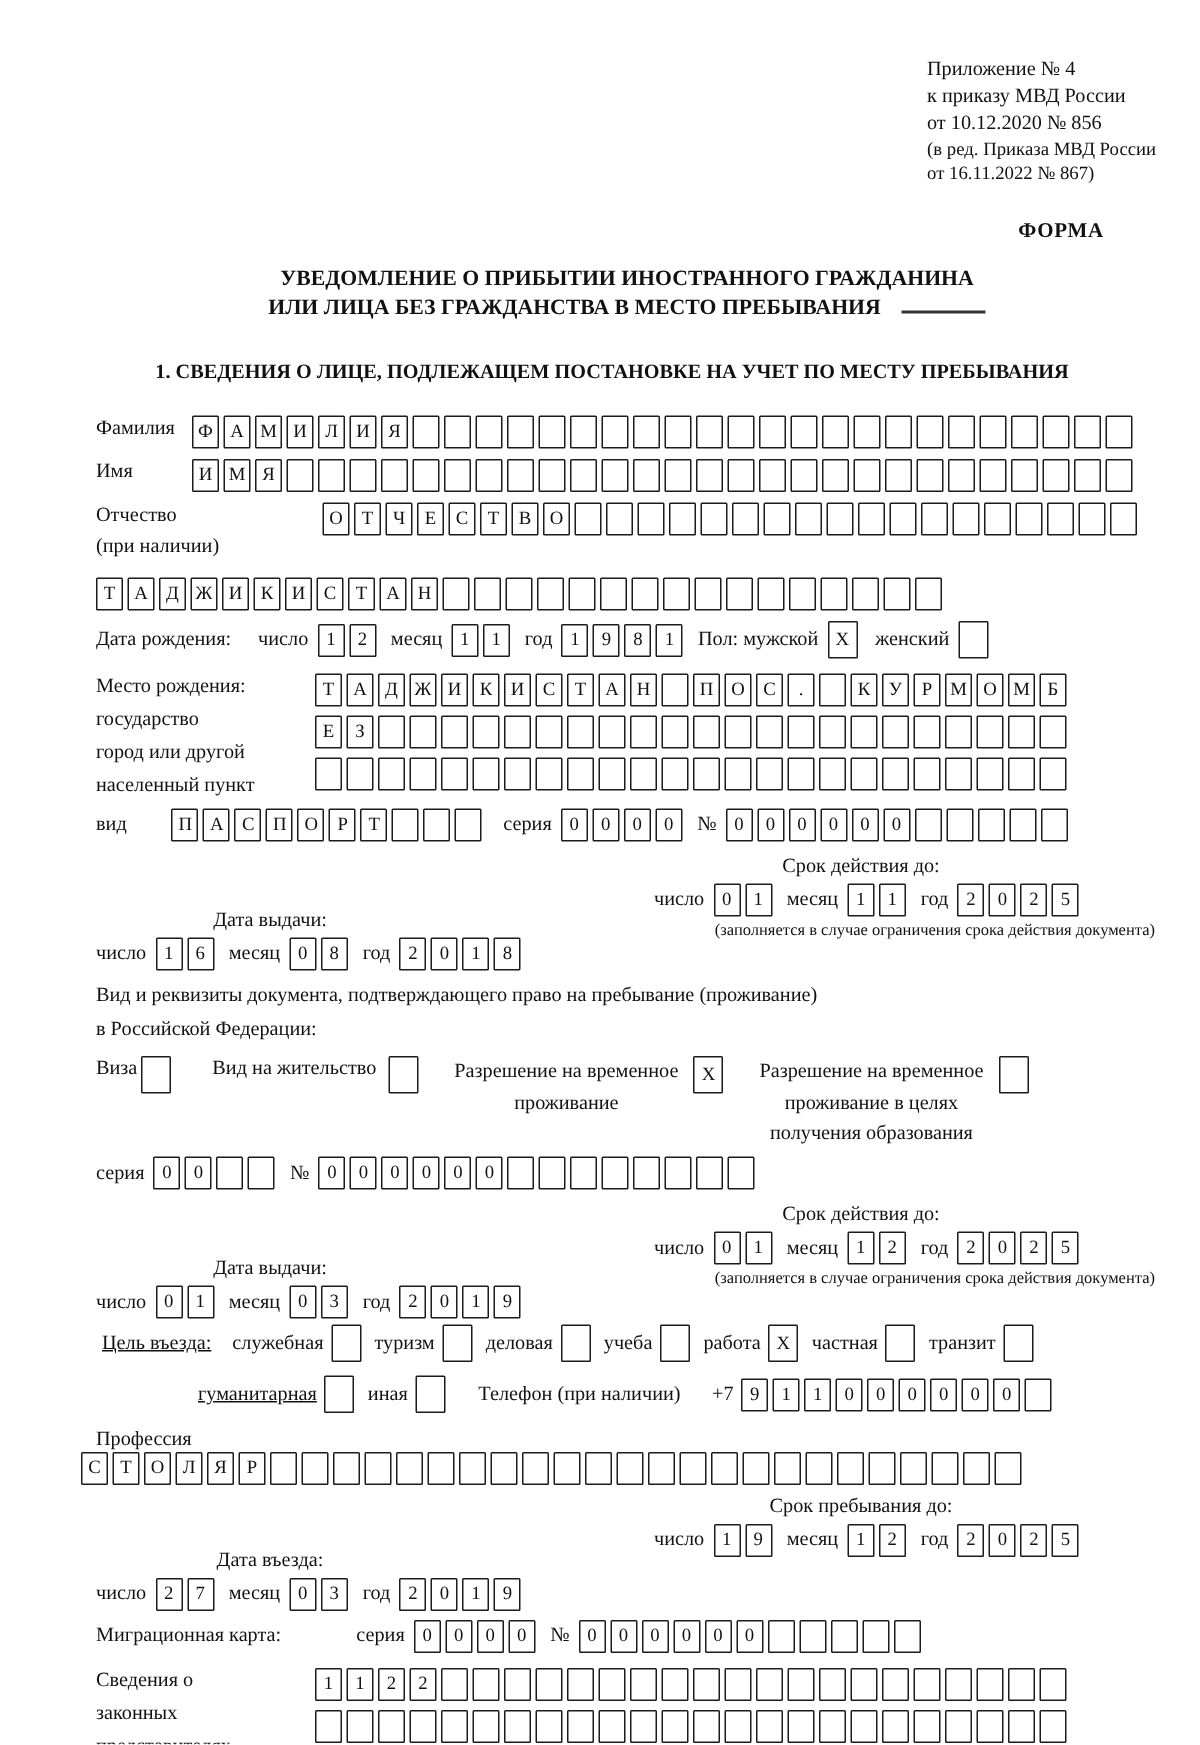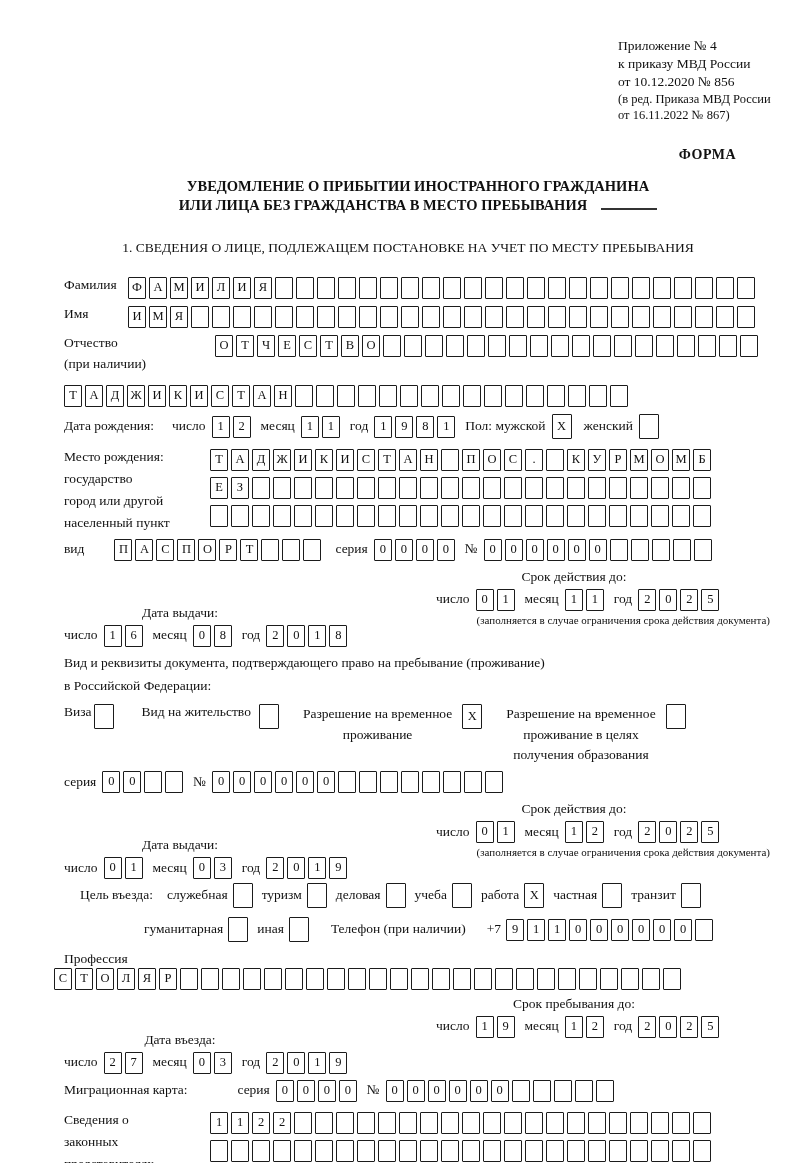--- a/index.html
+++ b/index.html
@@ -12,21 +12,21 @@
     font-family:"Liberation Serif","DejaVu Serif",serif;
     font-size:13.5px;line-height:1.25;
     overflow:hidden;
   }
   .hdr{margin-left:554px;white-space:nowrap;}
   .hdr div{margin-bottom:1px;}
   .hdr-sub{font-size:12.5px;}
   .forma{font-weight:bold;text-align:right;margin:22px 36px 14px 0;font-size:14px;letter-spacing:.5px;}
   .title{text-align:center;font-weight:bold;font-size:14.5px;margin:6px 0 2px 0;}
   .blank-line{display:inline-block;width:56px;border-bottom:2px solid #333;vertical-align:baseline;margin-left:14px;}
-  .sec{font-weight:normal;font-size:13.5px;text-align:center;margin:26px 0 20px -20px;white-space:nowrap;}
+  .sec{font-weight:bold;font-size:13.5px;text-align:center;margin:26px 0 20px -20px;white-space:nowrap;}
   .row{display:flex;align-items:flex-start;margin-bottom:7px;}
   .lbl{flex:0 0 auto;}
   .w64{width:64px;}
   .w119{width:119px;}
   .w151{width:151px;}
   .w146{width:146px;}
   .lbl-col div{margin-bottom:5px;}
   .cells{display:inline-flex;flex:0 0 auto;gap:3px;vertical-align:middle;}
   .cell{
     box-sizing:border-box;flex:0 0 auto;
@@ -50,21 +50,21 @@
   .dateline .t{margin:0 6px 0 10px;}
   .dateline .t:first-child{margin-left:0;}
   .note{font-size:11px;text-align:right;margin:3px 2px 6px 0;white-space:nowrap;}
   .para{margin:8px 0 2px 0;}
   .cbrow{display:flex;align-items:flex-start;margin:10px 0 6px 0;}
   .cbitem{display:flex;align-items:flex-start;margin-right:14px;}
   .cbitem .txt{white-space:nowrap;margin-right:8px;}
   .cbitem .txt-c{text-align:center;margin-right:10px;line-height:1.5;}
   .cb .cell{width:20px;height:25px;}
   .purpose .t{margin:0 5px 0 9px;white-space:nowrap;}
-  .purpose .t:first-child{margin-left:16px;}
+  .purpose .t:first-child{margin-left:4px;text-decoration:underline;}
   .indent64{margin-left:64px;}
   .mt4{margin-top:4px;}
 </style>
 </head>
 <body>
 
 <div class="page">
 
   <div class="hdr">
     <div>Приложение № 4</div>

